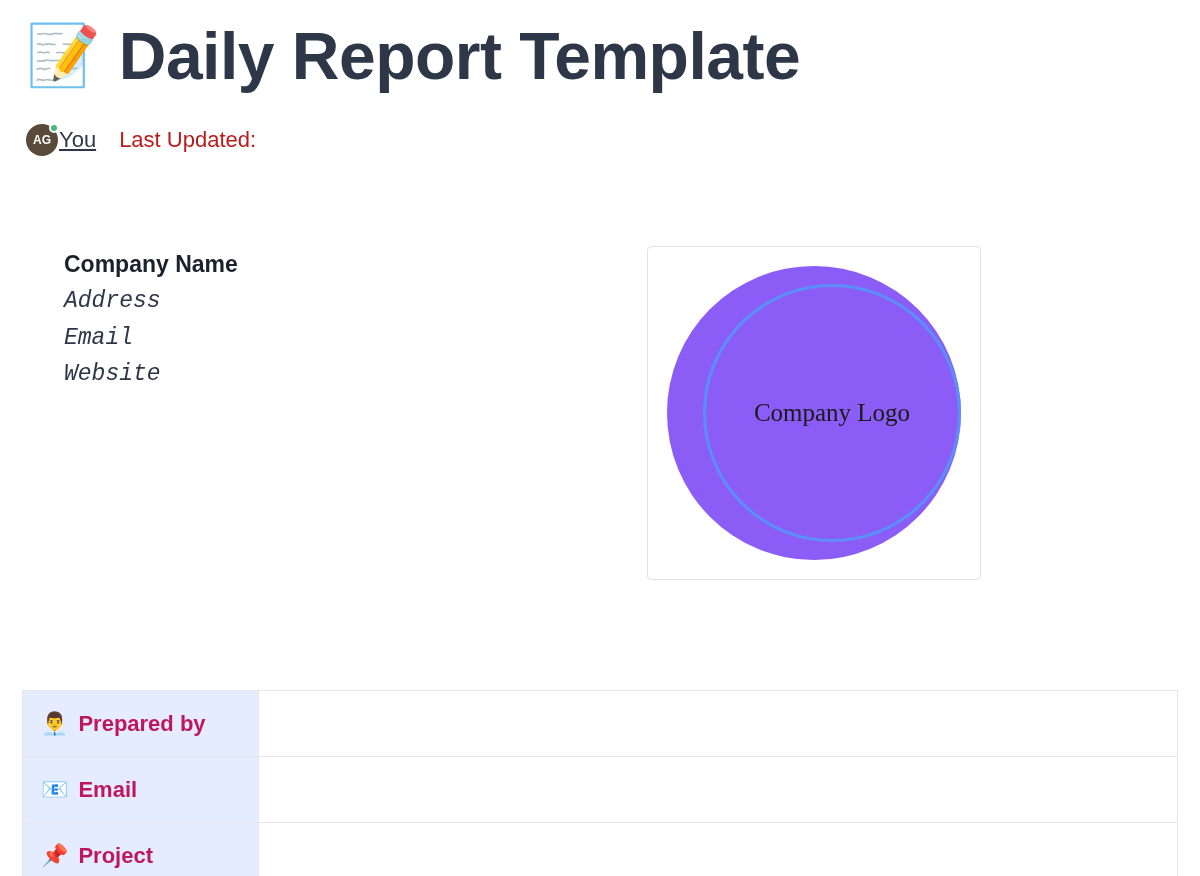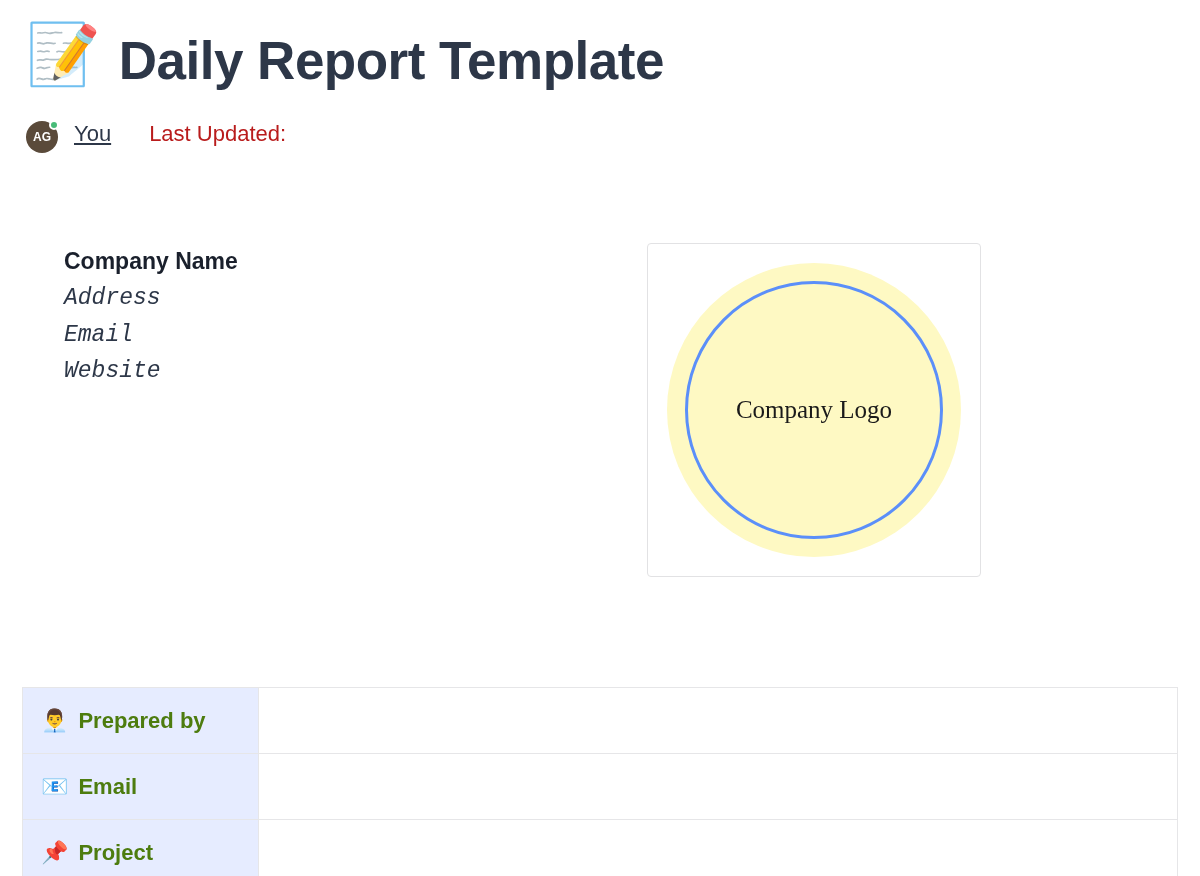--- a/index.html
+++ b/index.html
@@ -18,30 +18,29 @@
     display: flex;
     align-items: center;
     gap: 18px;
     margin-bottom: 30px;
   }
   .title-row .icon {
     font-size: 60px;
     line-height: 1;
   }
   .title-row h1 {
-    font-size: 53px;
+    font-size: 66px;
     font-weight: 800;
     color: #2d3748;
     letter-spacing: -0.5px;
-    margin-top: 12px;
   }
   .meta-row {
     display: flex;
-    align-items: flex-start;
-    gap: 16px;
+    align-items: center;
+    gap: 1px;
     font-size: 22px;
     margin-bottom: 90px;
   }
   .avatar {
     width: 32px;
     height: 32px;
     border-radius: 50%;
     background: #5a4a3a;
     color: #fff;
     font-size: 12px;
@@ -100,24 +99,24 @@
     background: #ffffff;
     display: flex;
     align-items: center;
     justify-content: center;
     margin-right: 155px;
   }
   .logo-circle-outer {
     width: 294px;
     height: 294px;
     border-radius: 50%;
-    background: #fef9c3;
-    display: flex;
-    align-items: center;
-    justify-content: center;
+    background: #8b5cf6;
+    display: flex;
+    align-items: center;
+    justify-content: flex-end;
   }
   .logo-circle-inner {
     width: 258px;
     height: 258px;
     border-radius: 50%;
     border: 3px solid #5b8ff9;
     display: flex;
     align-items: center;
     justify-content: center;
   }
@@ -148,21 +147,21 @@
     padding: 16px 18px;
     gap: 10px;
     border-right: 1px solid #e6e6e8;
   }
   .field-emoji {
     font-size: 22px;
   }
   .field-label {
     font-size: 22px;
     font-weight: 700;
-    color: #4d7c0f;
+    color: #be185d;
   }
   .field-value-cell {
     flex: 1;
     padding: 16px 18px;
   }
 </style>
 </head>
 <body>
 
 <div class="page">

